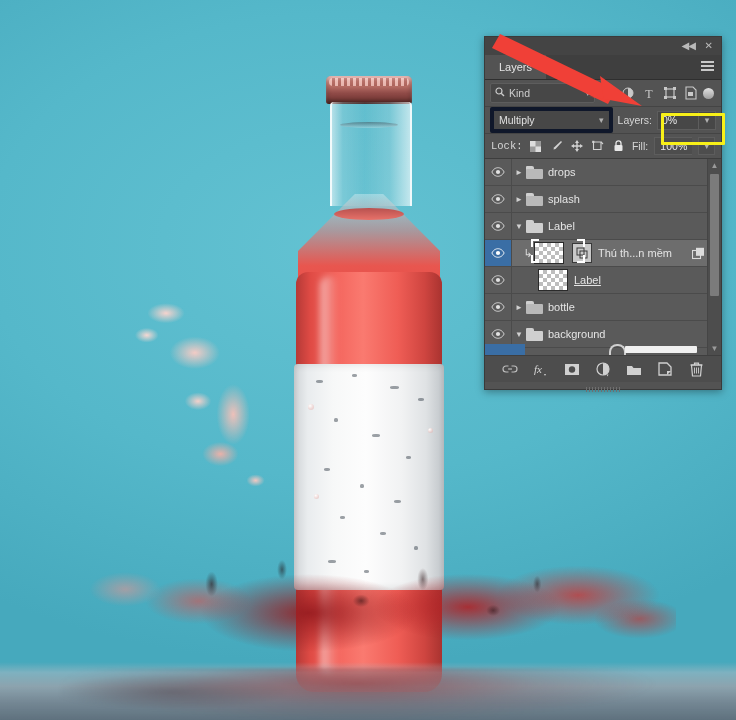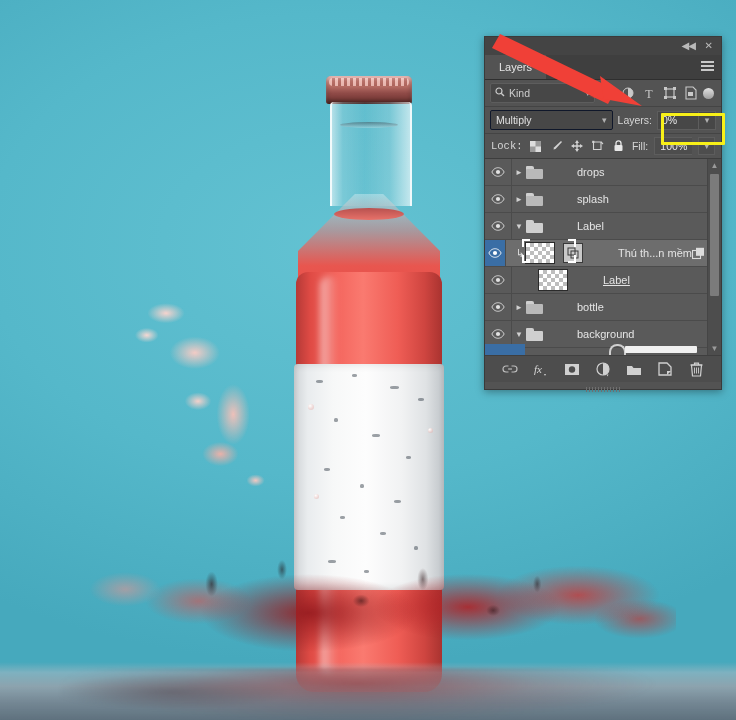--- a/index.html
+++ b/index.html
@@ -168,21 +168,21 @@
   }
   .kind-select .cv{margin-left:auto;font-size:9px;color:#b0b0b0;}
   .fico{width:17px;height:17px;display:flex;align-items:center;justify-content:center;cursor:pointer;color:#c9c9c9;}
   .fico svg{display:block;}
   .togg{width:11px;height:11px;border-radius:50%;background:linear-gradient(180deg,#e2e2e2,#9e9e9e);margin-left:auto;margin-right:2px;cursor:pointer;}
   .ps-moderow{
     height:26px;background:#535353;display:flex;align-items:center;padding:0 5px;gap:5px;
     border-bottom:1px solid #444;position:relative;
   }
   .mode-select{
-    width:130px;height:18px;background:#474747;border:1px solid #0f172a;border-radius:2px;
+    width:130px;height:18px;background:#474747;border:4px solid #0f172a;border-radius:2px;
     display:flex;align-items:center;padding:0 5px;color:#e0e0e0;font-size:10.5px;cursor:pointer;
   }
   .mode-select .cv{margin-left:auto;font-size:9px;color:#b0b0b0;}
   .op-label{font-size:10.5px;color:#d6d6d6;}
   .op-wrap{display:flex;align-items:center;}
   .op-field{
     width:36px;height:17px;background:#474747;border:1px solid #5d5d5d;border-right:none;
     color:#e8e8e8;font-size:10.5px;display:flex;align-items:center;padding-left:4px;cursor:text;
   }
   .op-chev{
@@ -216,21 +216,21 @@
     width:26px;height:100%;display:flex;align-items:center;justify-content:center;
     border-right:1px solid #4b4b4b;cursor:pointer;
   }
   .eye{width:14px;height:10px;}
   .arw{width:14px;display:flex;align-items:center;justify-content:center;color:#d0d0d0;font-size:8px;cursor:pointer;}
   .arw.ind{margin-left:12px;}
   .folder{width:17px;height:13px;margin-right:5px;position:relative;}
   .folder .fb{position:absolute;left:0;bottom:0;width:17px;height:10px;background:#cfcfcf;border-radius:1px;}
   .folder .ft{position:absolute;left:0;top:0;width:8px;height:4px;background:#cfcfcf;border-radius:1px 2px 0 0;}
   .folder.closed .fb{background:#b9b9b9;}
-  .lname{font-size:11px;color:#e4e4e4;white-space:nowrap;margin-left:29px;}
+  .lname{font-size:11px;color:#e4e4e4;white-space:nowrap;}
   .lname.ul{text-decoration:underline;}
   .thumb{
     width:28px;height:20px;margin-right:6px;border:1px solid #2b2b2b;
     background-image:
       linear-gradient(45deg,#bdbdbd 25%,transparent 25%,transparent 75%,#bdbdbd 75%),
       linear-gradient(45deg,#bdbdbd 25%,#ffffff 25%,#ffffff 75%,#bdbdbd 75%);
     background-size:8px 8px;background-position:0 0,4px 4px;
   }
   .smart-wrap{position:relative;display:flex;align-items:center;margin-right:6px;}
   .smart-corners{

